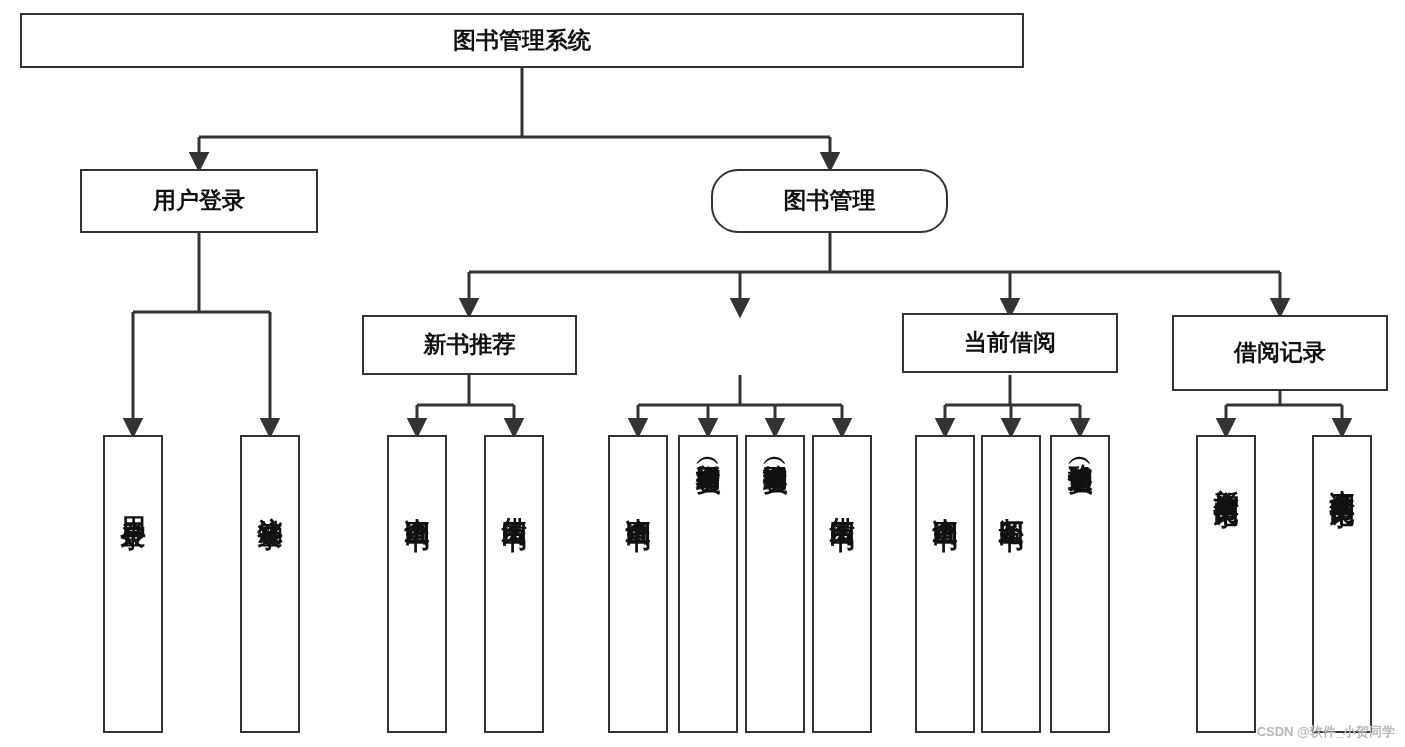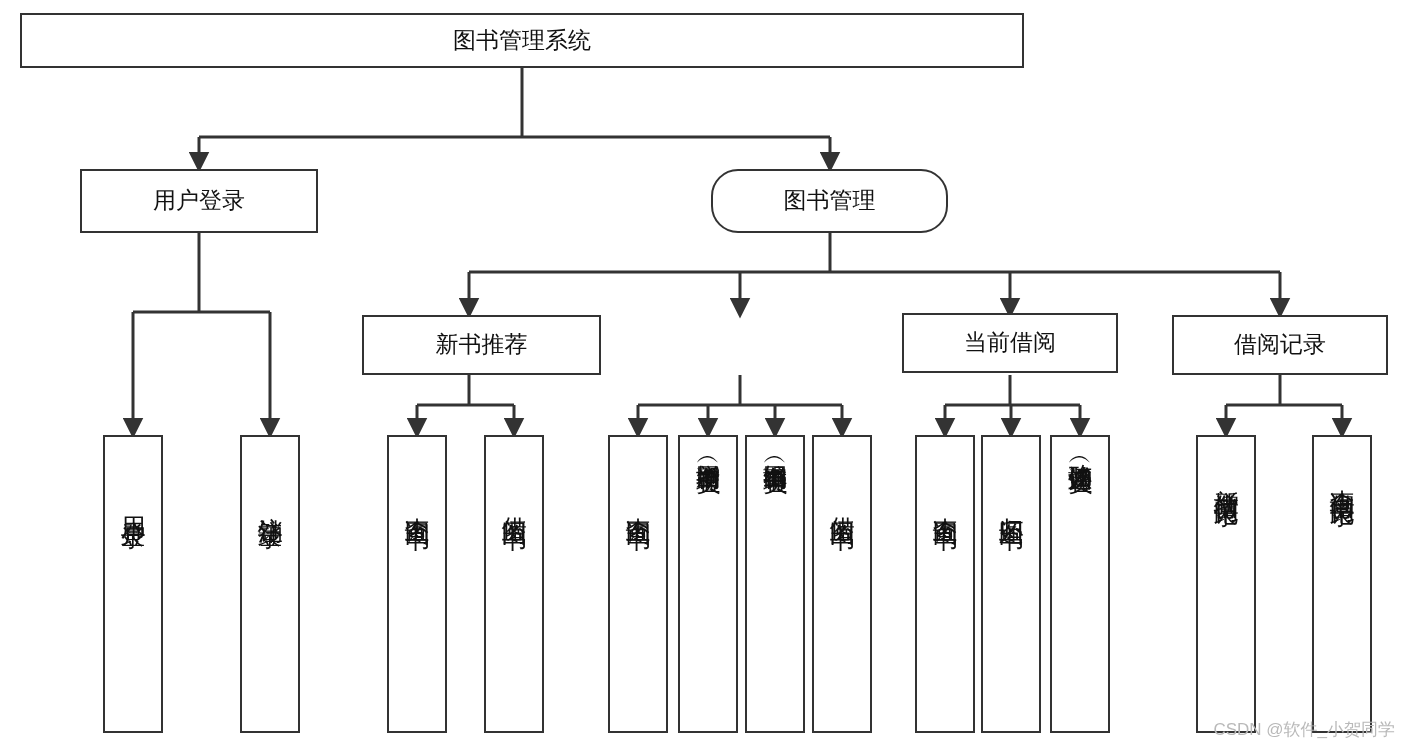--- a/index.html
+++ b/index.html
@@ -10,20 +10,21 @@
   }
   body {
     font-family: "Liberation Sans", "DejaVu Sans", sans-serif;
   }
   #canvas {
     position: relative;
     width: 1405px;
     height: 747px;
     background: #ffffff;
     overflow: hidden;
+    font-weight: bold;
   }
   #edges {
     position: absolute;
     left: 0;
     top: 0;
     width: 1405px;
     height: 747px;
     pointer-events: none;
   }
   .node {
@@ -58,21 +59,21 @@
     white-space: nowrap;
   }
   .node.vert.tall-text .label {
     font-size: 24px;
     letter-spacing: 1px;
   }
   #watermark {
     position: absolute;
     right: 10px;
     bottom: 6px;
-    font-size: 17px;
+    font-size: 13px;
     color: #b9b9b9;
     z-index: 5;
     white-space: nowrap;
   }
 </style>
 </head>
 <body>
 
 <div id="canvas">
 
@@ -130,27 +131,27 @@
     <span class="label">图书管理系统</span>
   </div>
 
   <div class="node horiz" style="left:80px; top:169px; width:238px; height:64px;">
     <span class="label">用户登录</span>
   </div>
   <div class="node horiz" style="left:711px; top:169px; width:237px; height:64px;border-radius:27px;">
     <span class="label">图书管理</span>
   </div>
 
-  <div class="node horiz" style="left:362px; top:315px; width:239px; height:60px;">
+  <div class="node horiz" style="left:362px; top:315px; width:215px; height:60px;">
     <span class="label">新书推荐</span>
   </div>
   <div class="node horiz" style="left:902px; top:313px; width:216px; height:60px;">
     <span class="label">当前借阅</span>
   </div>
-  <div class="node horiz" style="left:1172px; top:315px; width:216px; height:60px;">
+  <div class="node horiz" style="left:1172px; top:315px; width:216px; height:76px;">
     <span class="label">借阅记录</span>
   </div>
 
   <div class="node vert" style="left:103px; top:435px; width:60px; height:298px; padding-top:60px;">
     <span class="label">用户登录</span>
   </div>
   <div class="node vert" style="left:240px; top:435px; width:60px; height:298px; padding-top:60px;">
     <span class="label">注销登录</span>
   </div>
 

